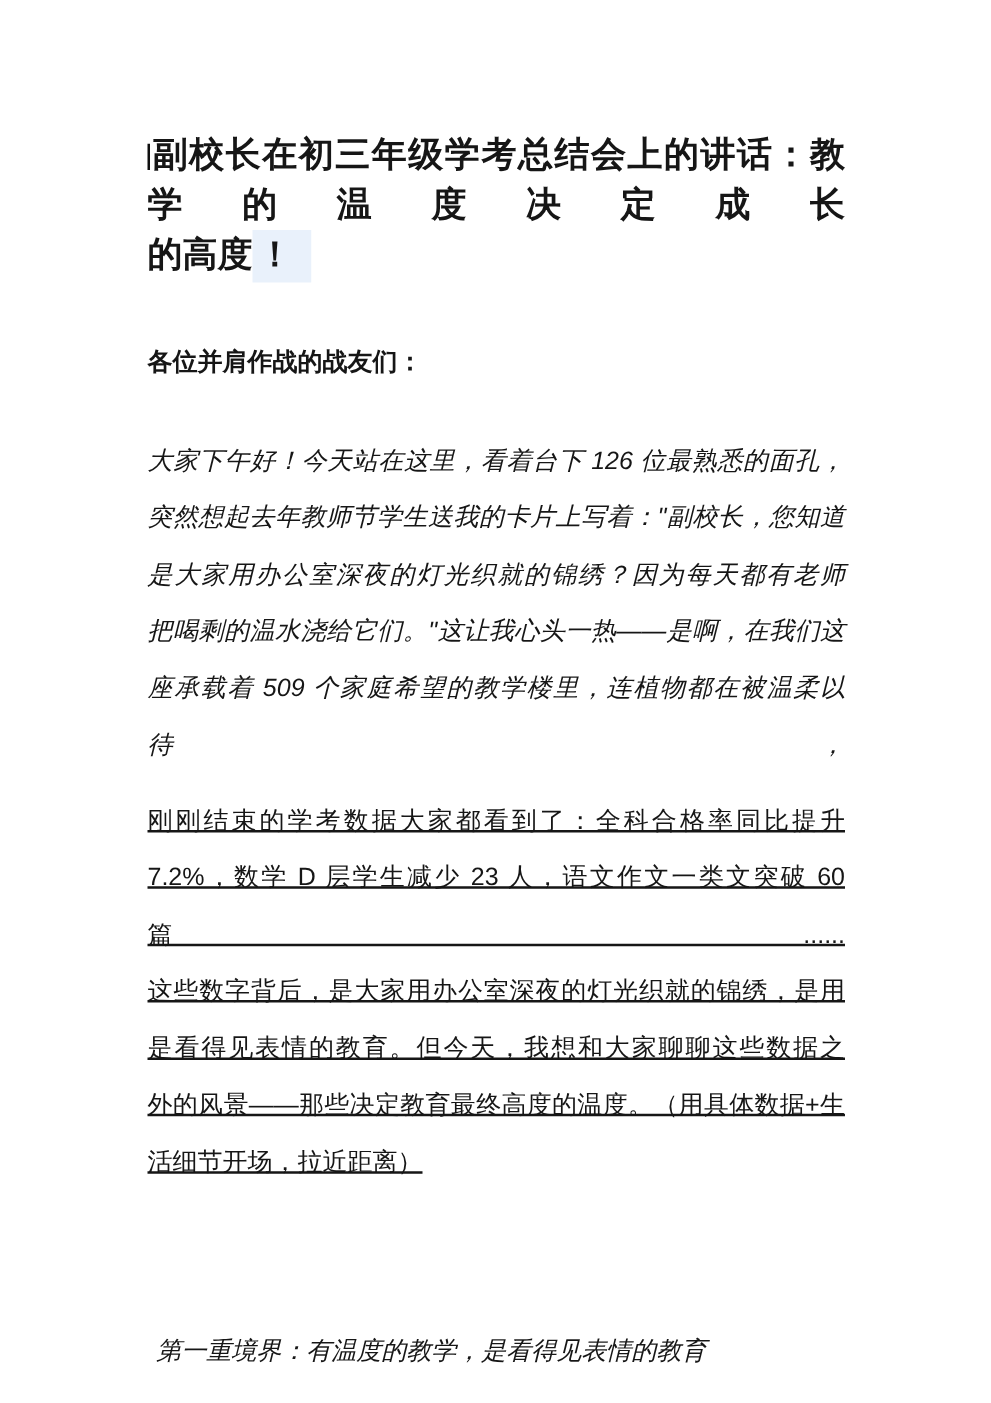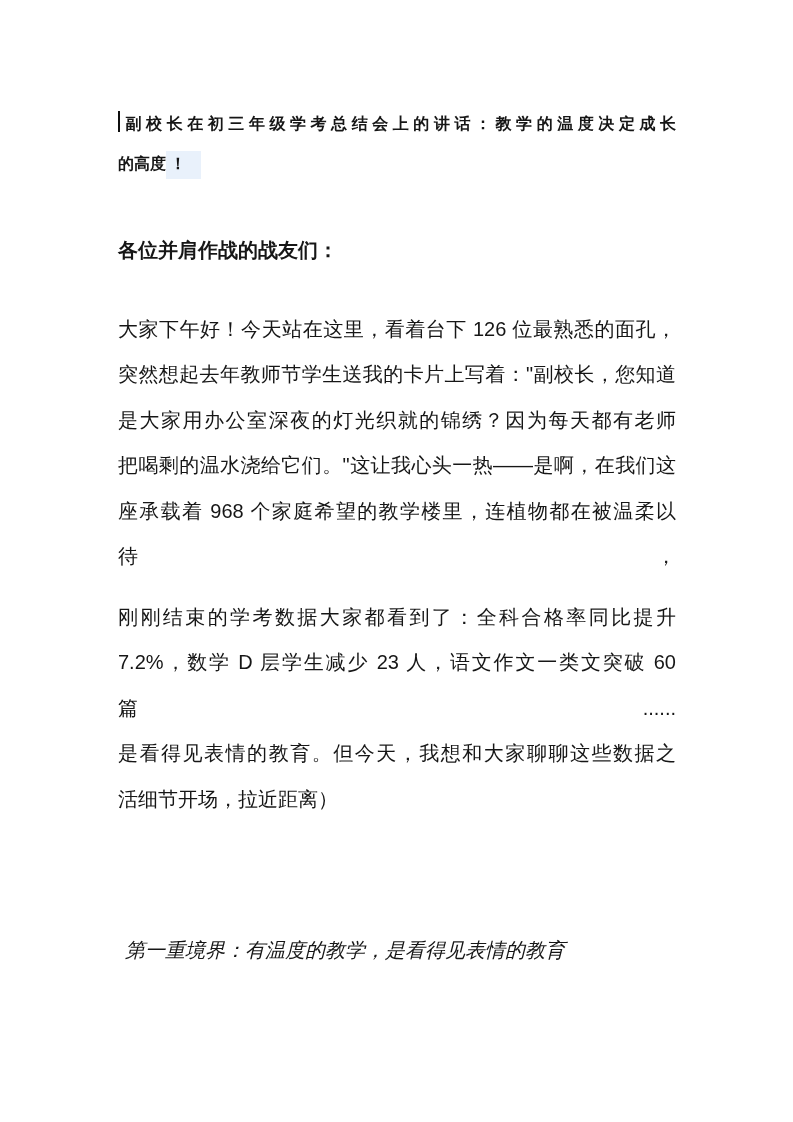--- a/index.html
+++ b/index.html
@@ -13,21 +13,21 @@
   }
   .page {
     width: 793px;
     height: 1122px;
     background: #ffffff;
     padding: 0 117px 0 118px;
   }
   
   .title {
     margin-top: 104px;
-    font-size: 16px;
+    font-size: 28px;
     font-weight: bold;
     letter-spacing: 0;
   }
   .t-line {
     display: block;
     line-height: 40px;
   }
   .t-line.justified {
     text-align: justify;
     text-align-last: justify;
@@ -46,22 +46,22 @@
     padding: 4px 15px 7px 4px;
   }
   
   .salutation {
     margin-top: 44px;
     font-size: 20px;
     line-height: 45.5px;
     font-weight: bold;
   }
   .para { font-size: 20px; }
-  #paragraphs .para:nth-child(1) { margin-top: 33px; }
-  #paragraphs .para:nth-child(2) { margin-top: 15px; }
+  #paragraphs .para:nth-child(1) { margin-top: 33px; font-style: italic; }
+  #paragraphs .para:nth-child(2) { margin-top: 15px; text-decoration: underline; }
   .para .line {
     line-height: 45.5px;
     text-align: justify;
     text-align-last: justify;
   }
   .para .line.last {
     text-align: justify;
     text-align-last: left;
   }
   .heading2 {
@@ -84,25 +84,27 @@
   </h1>
 
   <p class="salutation">各位并肩作战的战友们：</p>
 
   <div id="paragraphs">
       <div class="para">
         <div class="line">大家下午好！今天站在这里，看着台下 126 位最熟悉的面孔，</div>
         <div class="line">突然想起去年教师节学生送我的卡片上写着："副校长，您知道</div>
         <div class="line">是大家用办公室深夜的灯光织就的锦绣？因为每天都有老师</div>
         <div class="line">把喝剩的温水浇给它们。"这让我心头一热——是啊，在我们这</div>
-        <div class="line">座承载着 968 个家庭希望的教学楼里，连植物都在被温柔以待，</div>
+        <div class="line">座承载着 509 个家庭希望的教学楼里，连植物都在被温柔以待，</div>
       </div>
       <div class="para">
         <div class="line">刚刚结束的学考数据大家都看到了：全科合格率同比提升</div>
         <div class="line">7.2%，数学 D 层学生减少 23 人，语文作文一类文突破 60 篇......</div>
+        <div class="line">这些数字背后，是大家用办公室深夜的灯光织就的锦绣，是用</div>
         <div class="line">是看得见表情的教育。但今天，我想和大家聊聊这些数据之</div>
+        <div class="line">外的风景——那些决定教育最终高度的温度。（用具体数据+生</div>
         <div class="line last">活细节开场，拉近距离）</div>
       </div>
     </div>
 
   <p class="heading2">第一重境界：有温度的教学，是看得见表情的教育</p>
 
 </div>
 
 </body></html>

